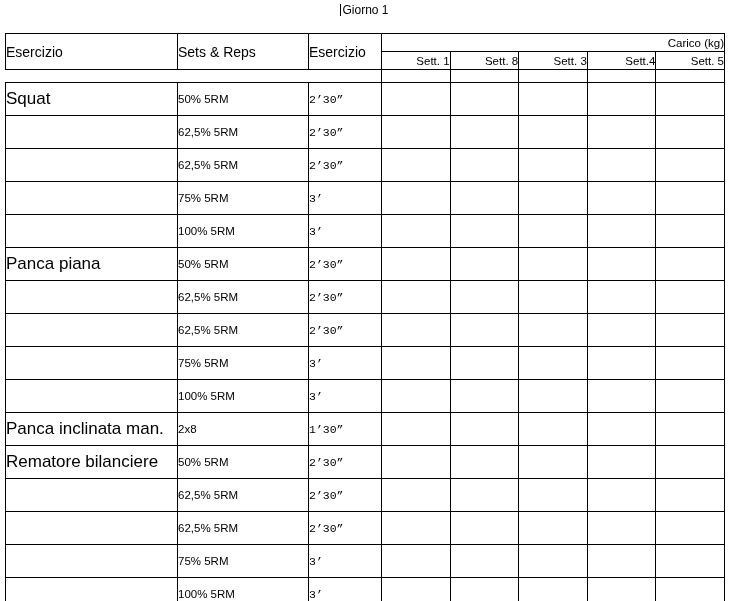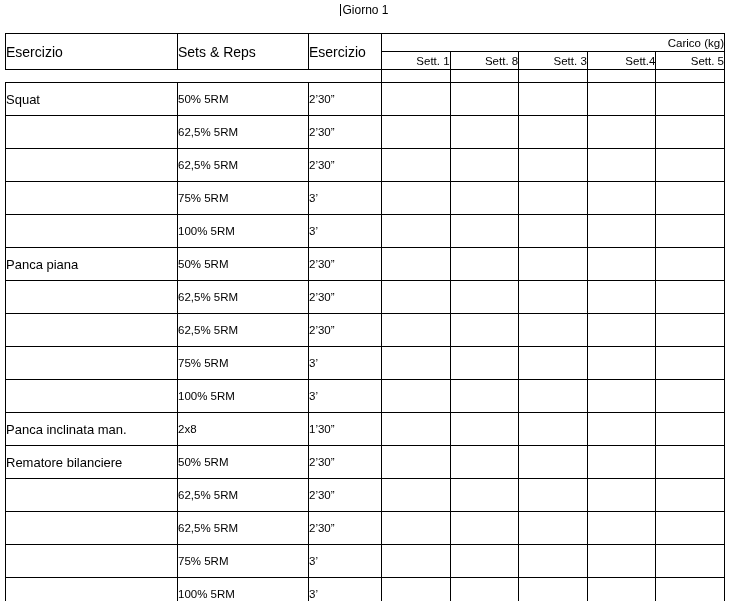--- a/index.html
+++ b/index.html
@@ -59,29 +59,30 @@
 
   
   col.c-ex   { width: 172px; }
   col.c-sr   { width: 131px; }
   col.c-rec  { width: 73px; }
   col.c-w    { width: 68.6px; }
 
   td.exercise {
     padding-left: 6px;
     height: 32px;
-    font-size: 13px;
+    font-size: 17px;
   }
   td.sets {
     padding-left: 7px;
     height: 32px;
   }
   td.rec {
     padding-left: 7px;
     height: 32px;
+    font-family: Liberation Mono, monospace;
   }
   td.load {
     height: 32px;
   }
 
   th.head-cell {
     height: 17px;
     text-align: left;
     padding-left: 6px;
     font-size: 14px;

